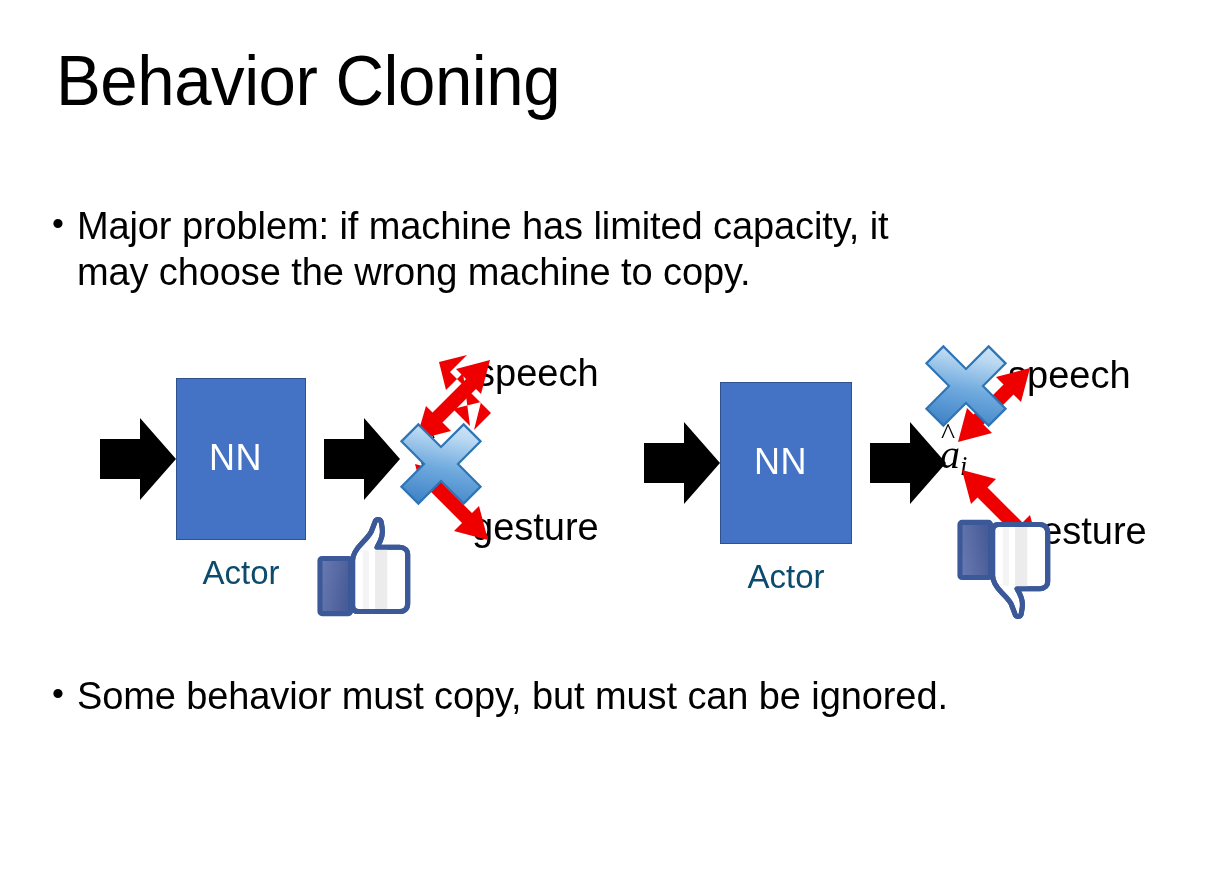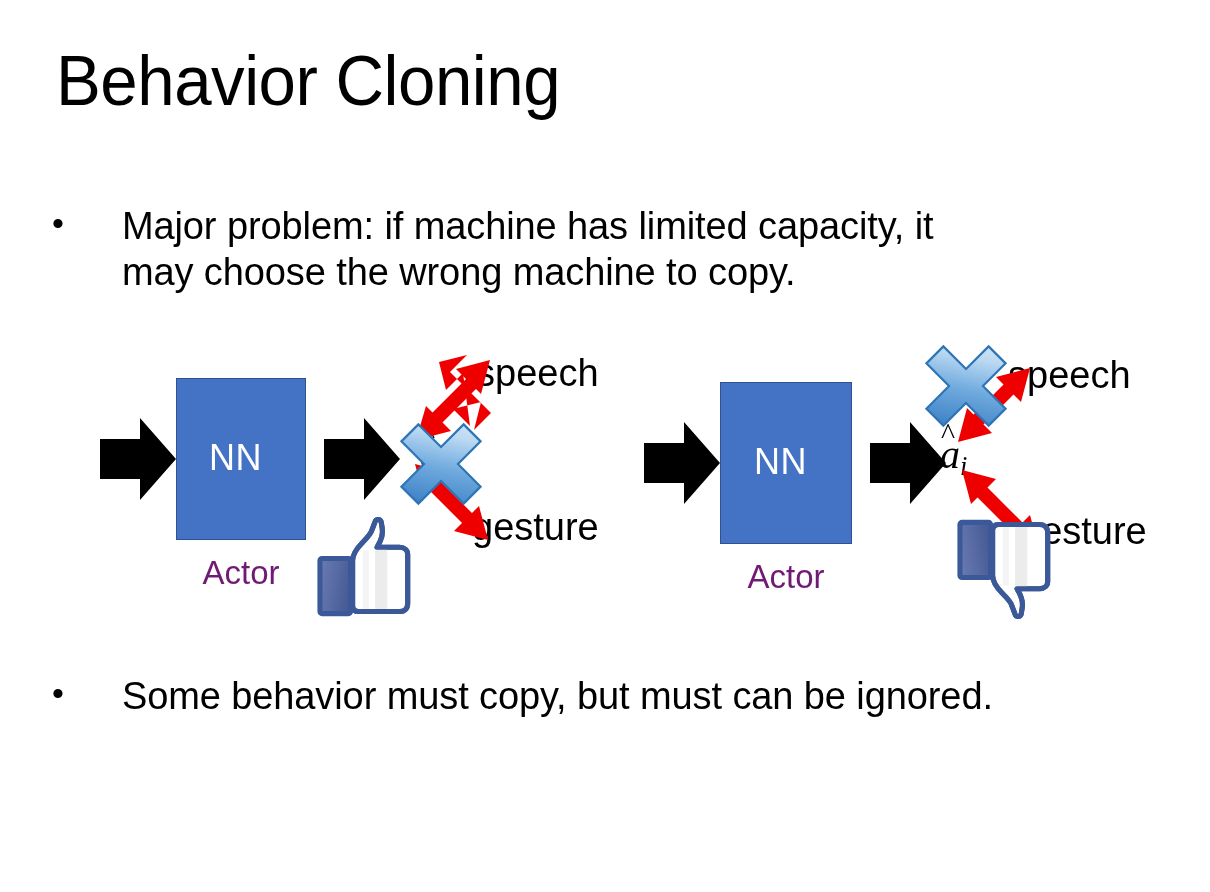--- a/index.html
+++ b/index.html
@@ -51,21 +51,20 @@
     line-height: 1.22;
     margin-right: 13px;
     color: #000000;
   }
   .bullet-text {
     font-size: 38px;
     line-height: 1.22;
     font-weight: 400;
     color: #000000;
     letter-spacing: -0.1px;
-    margin-left: 45px;
   }
   .bullet-text .cont {
     display: block;
   }
 
   #bullet-top { left: 52px; top: 203px; width: 1080px; }
   #bullet-b1  { left: 52px; top: 673px; width: 1120px; }
   #bullet-b2  { left: 108px; top: 735px; width: 1060px; }
 
   #bullet-b2 .bullet-dot { font-size: 30px; }
@@ -94,21 +93,21 @@
     text-align: center;
     color: #ffffff;
     font-size: 36px;
     font-weight: 400;
     letter-spacing: 0.5px;
   }
 
   .actor-label {
     position: absolute;
     font-size: 33px;
-    color: #701a75;
+    color: #0c4a6e;
     text-align: center;
     white-space: nowrap;
   }
 
   .state-label {
     position: absolute;
     font-size: 36px;
     color: #404040;
     white-space: nowrap;
   }

